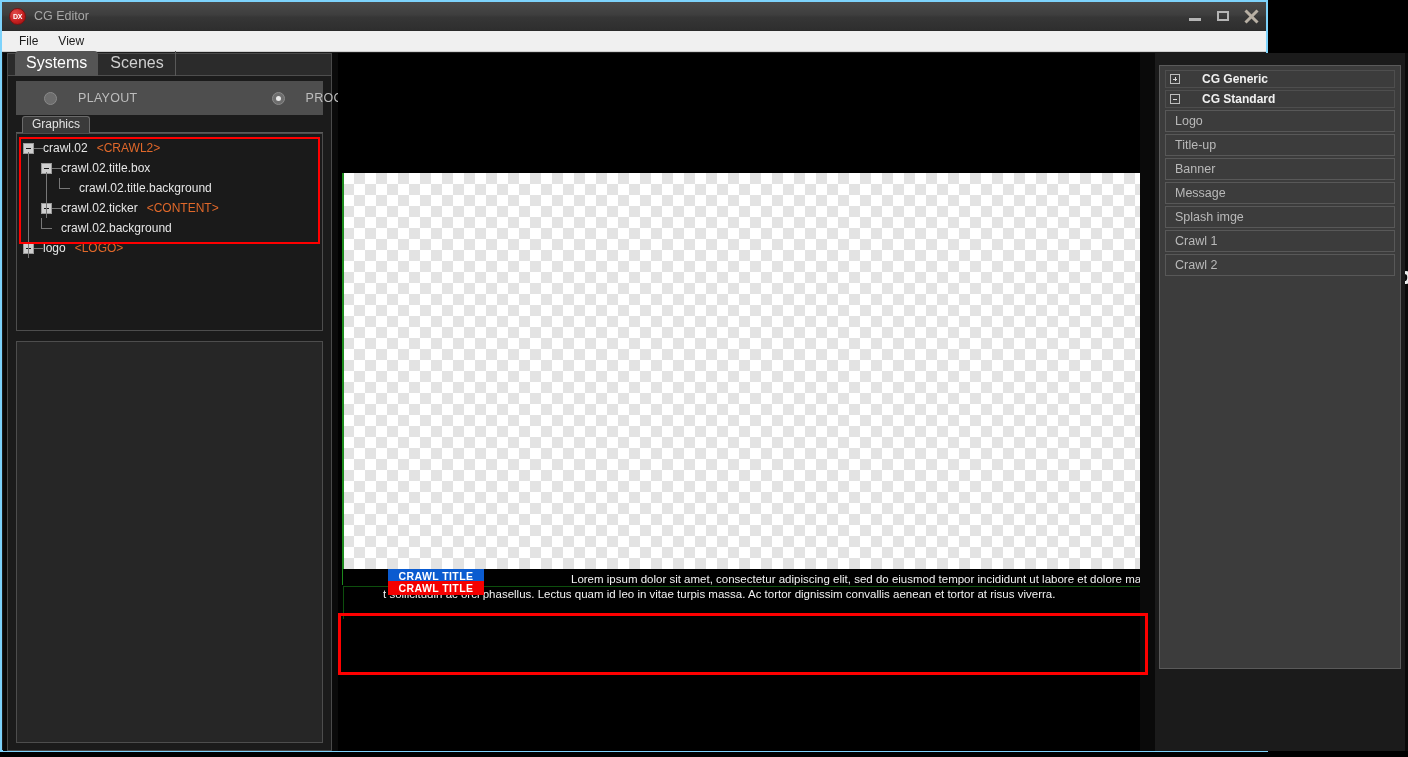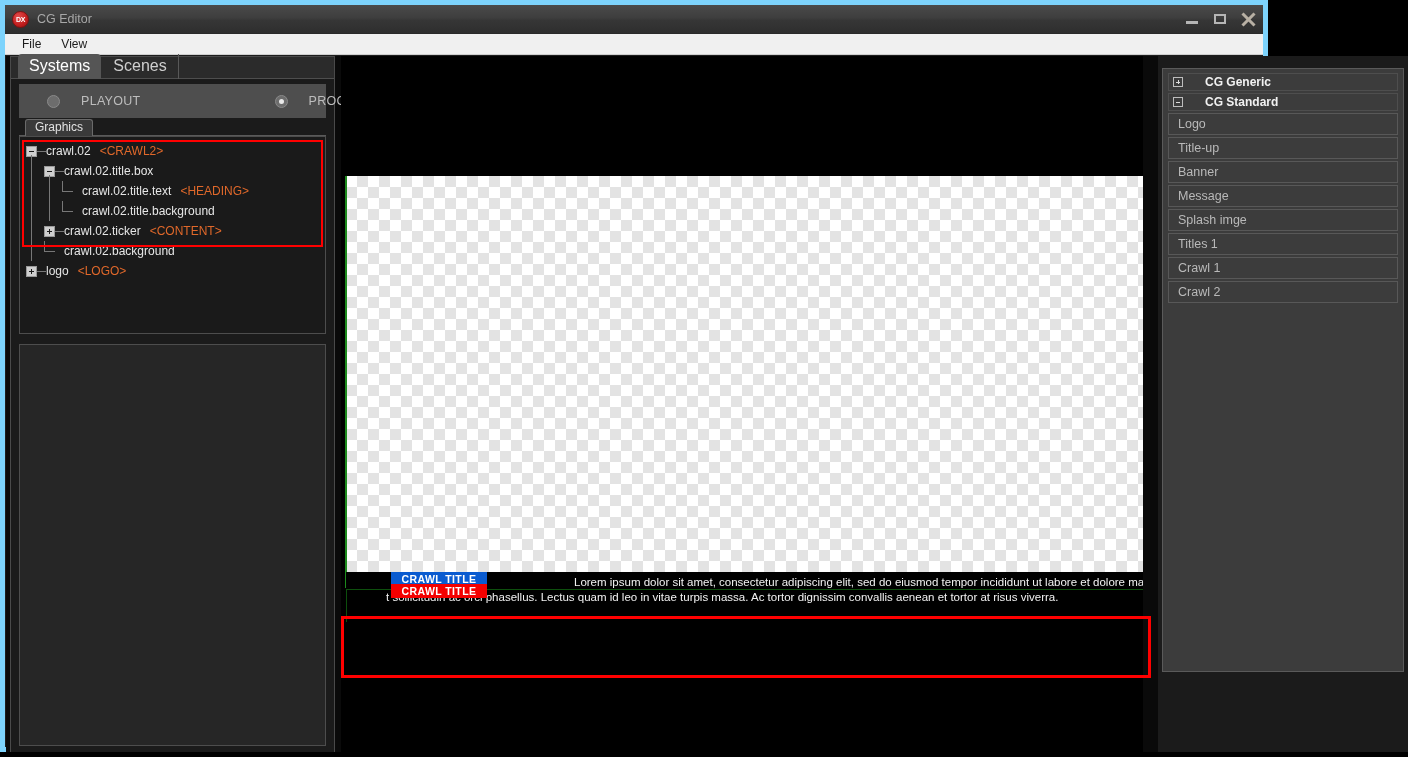--- a/index.html
+++ b/index.html
@@ -16,21 +16,21 @@
     width: 1408px; height: 757px;
     background: #000;
   }
 
   
   .window {
     position: absolute;
     left: 0; top: 0;
     width: 1268px; height: 752px;
     background: #1d1d1d;
-    border: 5px solid #7dd3fc;
+    border: 2px solid #7dd3fc;
   }
 
   .titlebar {
     position: relative;
     height: 29px;
     background: linear-gradient(to bottom,#4a4a4a 0%, #3e3e3e 45%, #363636 55%, #2e2e2e 100%);
     border-bottom: 1px solid #2a2a2a;
     display: flex;
     align-items: center;
     padding-left: 7px;
@@ -484,25 +484,20 @@
               <div class="tree-row" style="padding-left: 6px;">
                 <span class="expander"></span>
                 <span class="hline"></span>
                 <span class="label">crawl.02</span>
                 <span class="tag">&lt;CRAWL2&gt;</span>
               </div>
               <div class="tree-row" style="padding-left: 24px;">
                 <span class="expander"></span>
                 <span class="hline"></span>
                 <span class="label">crawl.02.title.box</span>
-              </div>
-              <div class="tree-row" style="padding-left: 42px;">
-                <span class="elbow"></span>
-                <span class="label">crawl.02.title.text</span>
-                <span class="tag">&lt;HEADING&gt;</span>
               </div>
               <div class="tree-row" style="padding-left: 42px;">
                 <span class="elbow"></span>
                 <span class="label">crawl.02.title.background</span>
               </div>
               <div class="tree-row" style="padding-left: 24px;">
                 <span class="expander plus"></span>
                 <span class="hline"></span>
                 <span class="label">crawl.02.ticker</span>
                 <span class="tag">&lt;CONTENT&gt;</span>
@@ -578,23 +573,20 @@
             <div class="tpl-item">
               <span>Banner</span>
             </div>
             <div class="tpl-item">
               <span>Message</span>
             </div>
             <div class="tpl-item">
               <span>Splash imge</span>
             </div>
             <div class="tpl-item">
-              <span>Titles 1</span>
-            </div>
-            <div class="tpl-item">
               <span>Crawl 1</span>
             </div>
             <div class="tpl-item">
               <span>Crawl 2</span>
             </div>
           </div>
       </div>
 
     </div>
   </div>

